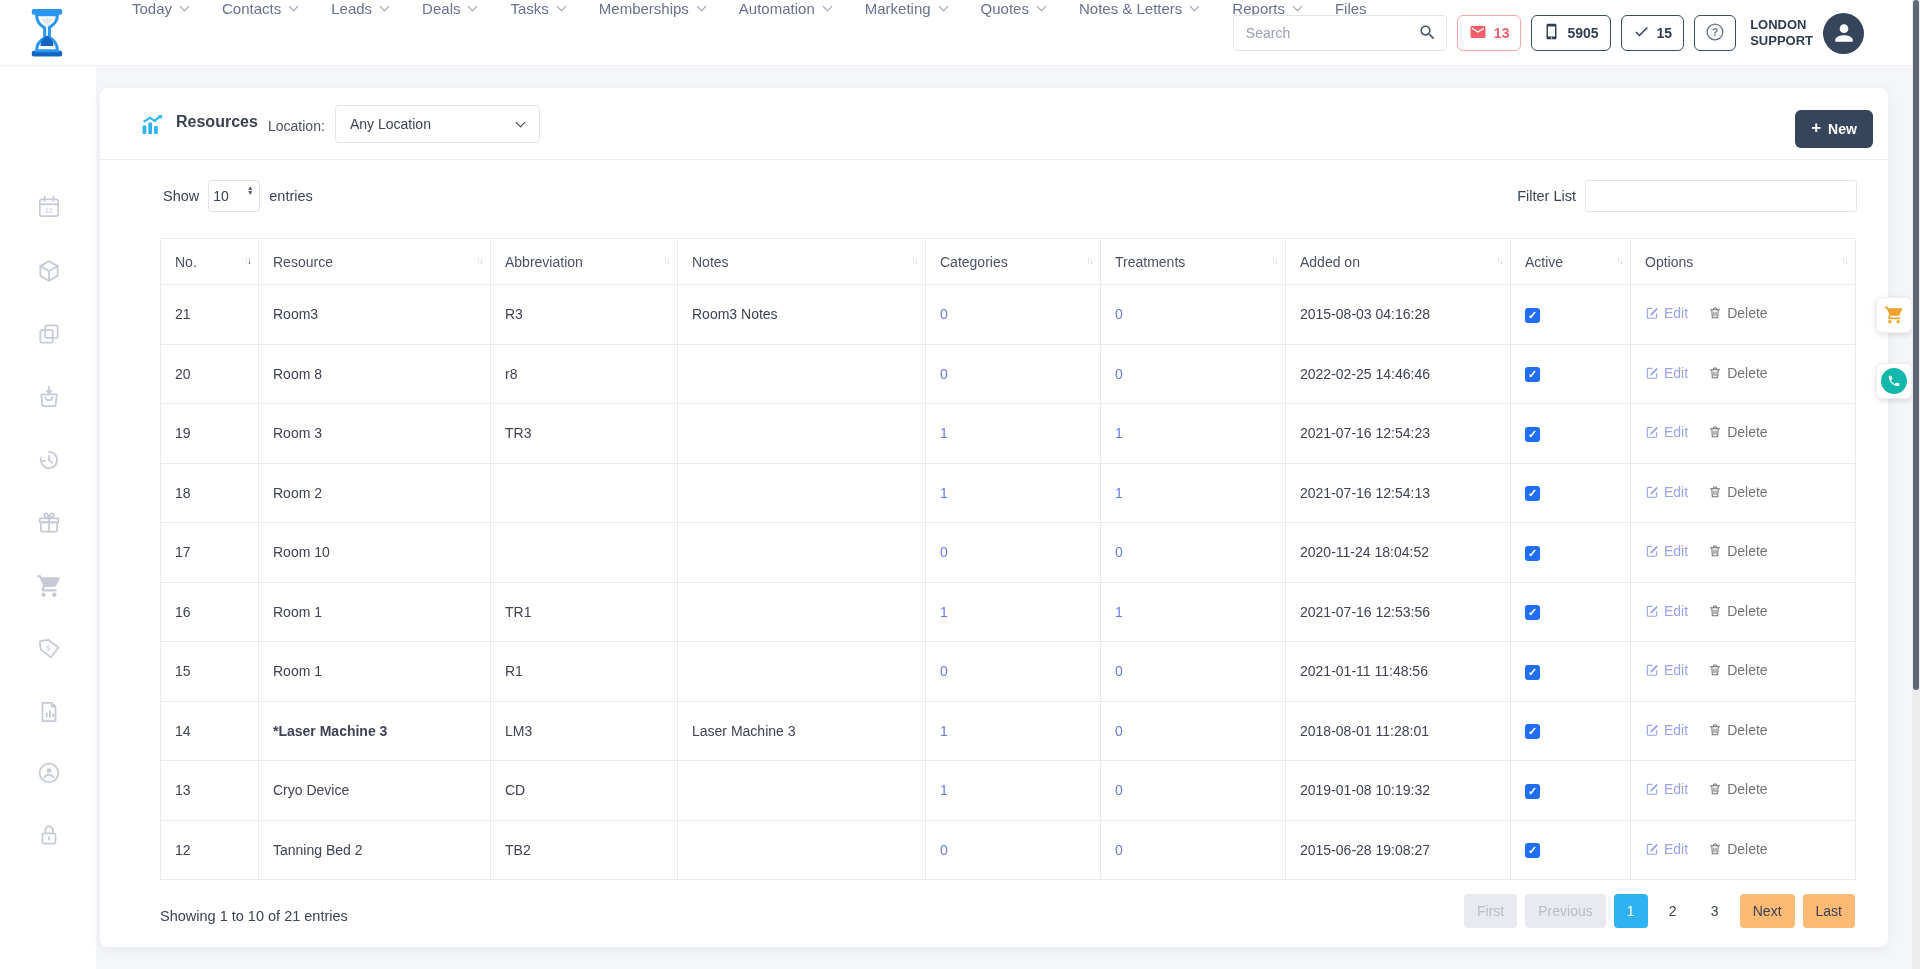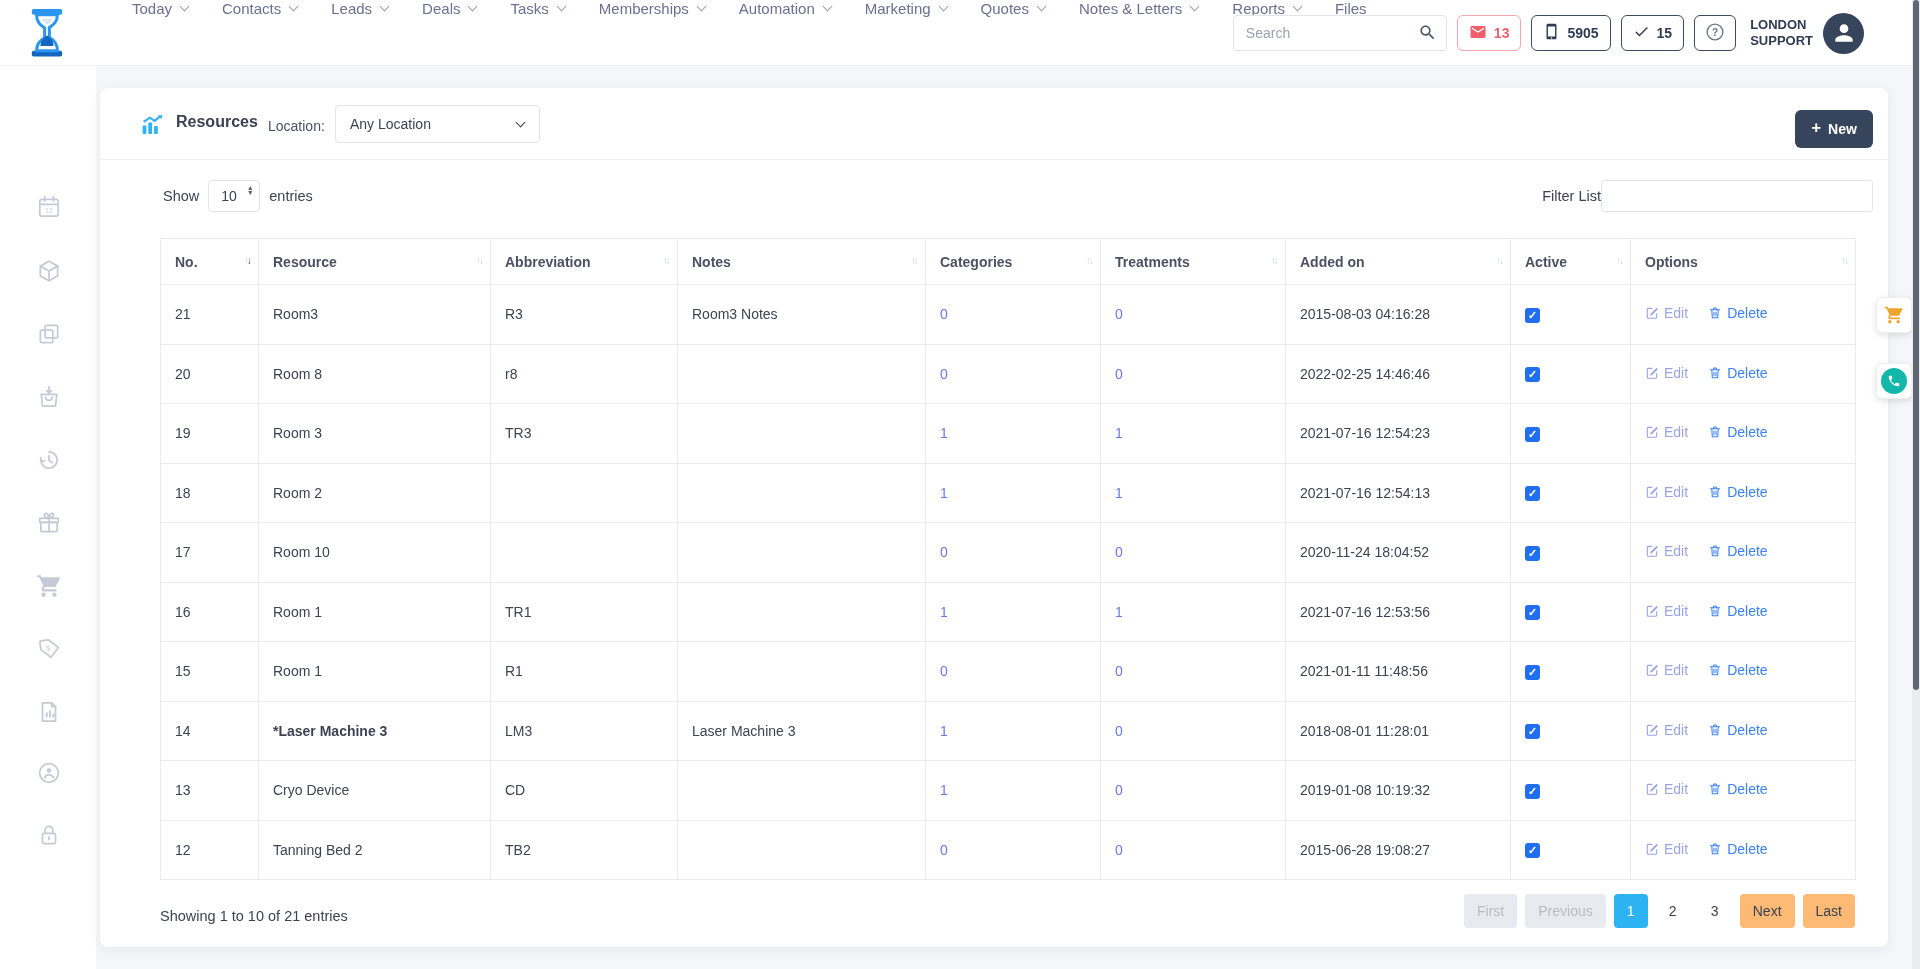--- a/index.html
+++ b/index.html
@@ -34,40 +34,40 @@
   .chart-icon { position:absolute; left:40px; top:24px; width:25px; height:25px; }
   .page-title { position:absolute; left:76px; top:25px; font-size:16px; font-weight:bold; color:#3a4254; }
   .loc-label { position:absolute; left:168px; top:30px; font-size:14px; color:#4b5063; }
   .loc-select { position:absolute; left:235px; top:17px; width:205px; height:38px; border:1px solid #e2e4ec; border-radius:4px; background:#fff; display:flex; align-items:center; padding:0 14px; font-size:14px; color:#3f4254; cursor:pointer; }
   .loc-select .caret { border-color:#39404f; position:absolute; right:15px; }
   .new-btn { position:absolute; left:1695px; top:22px; width:78px; height:38px; background:#36455c; border:none; border-radius:6px; color:#fff; font-size:14px; font-weight:bold; display:flex; align-items:center; justify-content:center; gap:7px; cursor:pointer; font-family:inherit; }
   .new-btn .plus { font-size:17px; font-weight:bold; margin-top:-2px; }
 
   .controls { position:absolute; left:0; top:92px; width:100%; height:40px; }
   .show-group { position:absolute; left:63px; top:0; display:flex; align-items:center; gap:9px; font-size:14.5px; color:#3a4254; }
-  .size-select { position:relative; width:52px; height:32px; border:1px solid #e2e4ec; border-radius:4px; display:flex; align-items:center; padding-left:12px; font-size:14px; cursor:pointer; }
+  .size-select { position:relative; width:52px; height:32px; border:1px solid #e2e4ec; border-radius:4px; display:flex; align-items:center; padding-left:4px; font-size:14px; cursor:pointer; }
   .steppers { position:absolute; right:7px; top:5px; display:flex; flex-direction:column; line-height:0.6; font-size:8px; color:#555b6b; }
-  .filter-group { position:absolute; right:15px; top:0; display:flex; align-items:center; }
+  .filter-group { position:absolute; right:31px; top:0; display:flex; align-items:center; gap:9px; }
   .filter-label { font-size:14.5px; color:#3a4254; }
   .filter-group input { width:272px; height:32px; border:1px solid #e2e4ec; border-radius:3px; outline:none; padding:0 10px; font-size:14px; font-family:inherit; }
 
   
   .tbl-wrap { position:absolute; left:60px; top:150px; }
   table { border-collapse:collapse; table-layout:fixed; width:1695px; }
   th, td { border:1px solid #e9ebf1; text-align:left; padding-left:14px; font-size:14px; overflow:hidden; white-space:nowrap; }
-  th { height:46px; color:#4b5063; font-weight:bold; position:relative; cursor:pointer;margin-top:16px; }
+  th { height:46px; color:#4b5063; font-weight:normal; position:relative; cursor:pointer;margin-top:16px; }
   td { height:59.5px; color:#3f4254; }
   .sort { position:absolute; right:8px; top:16px; font-size:10px; color:#ccd0dc; letter-spacing:-2px; }
   .sort .dark { color:#4b5063; }
   td.bold { font-weight:bold; }
   .num-link { color:#6b78ea; cursor:pointer; }
   .chk { display:inline-block; width:15px; height:15px; background:#1f6ff0; border-radius:3px; color:#fff; font-size:11px; font-weight:bold; text-align:center; line-height:15px; cursor:pointer; }
   .opt-link { display:inline-flex; align-items:center; gap:5px; cursor:pointer; font-size:14px; }
   .opt-link.edit { color:#9aa3ea; margin-right:20px; }
-  .opt-link.del { color:#3b82f6; }
+  .opt-link.del { color:#737373; }
   .opt-link svg { width:14px; height:14px; }
 
   
   .summary { position:absolute; left:60px; top:820px; font-size:14.5px; color:#3a4254; }
   .pager { position:absolute; right:33px; top:806px; display:flex; align-items:center; gap:8px; }
   .pg { height:34px; min-width:34px; padding:0 13px; border:none; border-radius:4px; font-size:14px; font-family:inherit; display:flex; align-items:center; justify-content:center; cursor:pointer; }
   .pg.disabled { background:#e9eaf0; color:#b7bcc8; cursor:default; }
   .pg.nav { background:#fdba74; color:#3a4254; }
   .pg.active { background:#2db3f2; color:#fff; padding:0; }
   .pg.page { background:transparent; color:#3a4254; padding:0 6px; }

